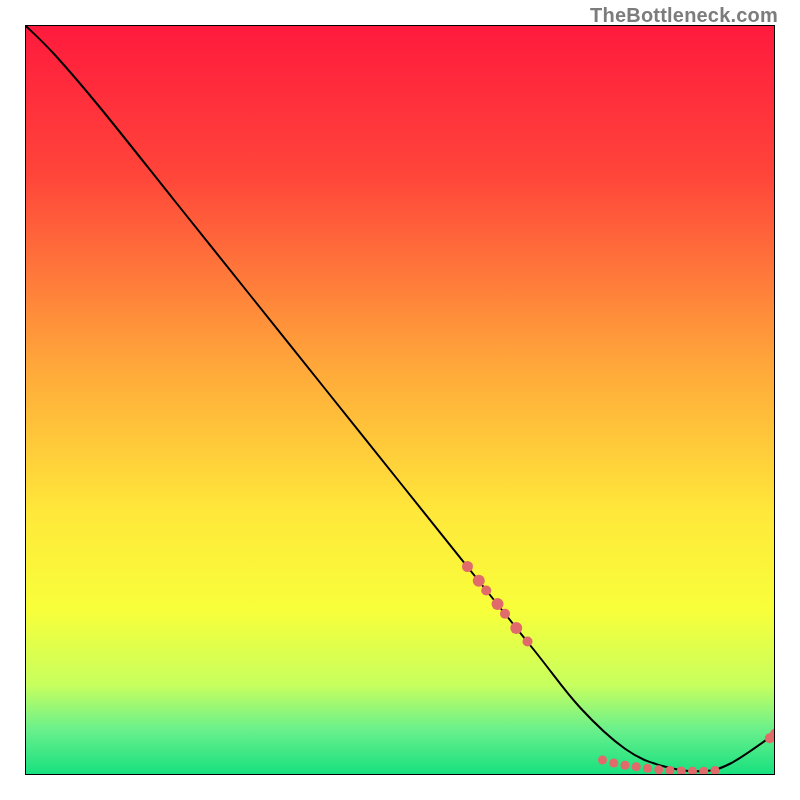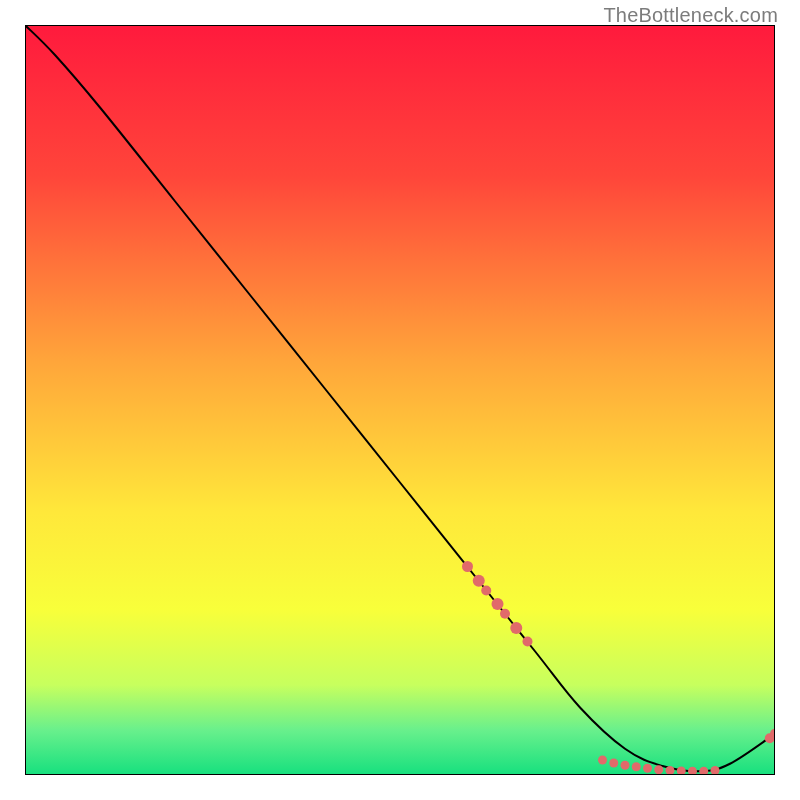--- a/index.html
+++ b/index.html
@@ -23,21 +23,21 @@
     width: 750px;
     height: 750px;
   }
   .attribution {
     position: absolute;
     top: 4px;
     right: 22px;
     font-size: 20px;
     color: #7c7c7c;
     letter-spacing: 0.2px;
-    font-weight: 400;
+    font-weight: 700;
   }
   svg {
     display: block;
   }
 </style>
 </head>
 <body>
 
 <div class="chart-wrap">
   <div class="attribution">TheBottleneck.com</div>

